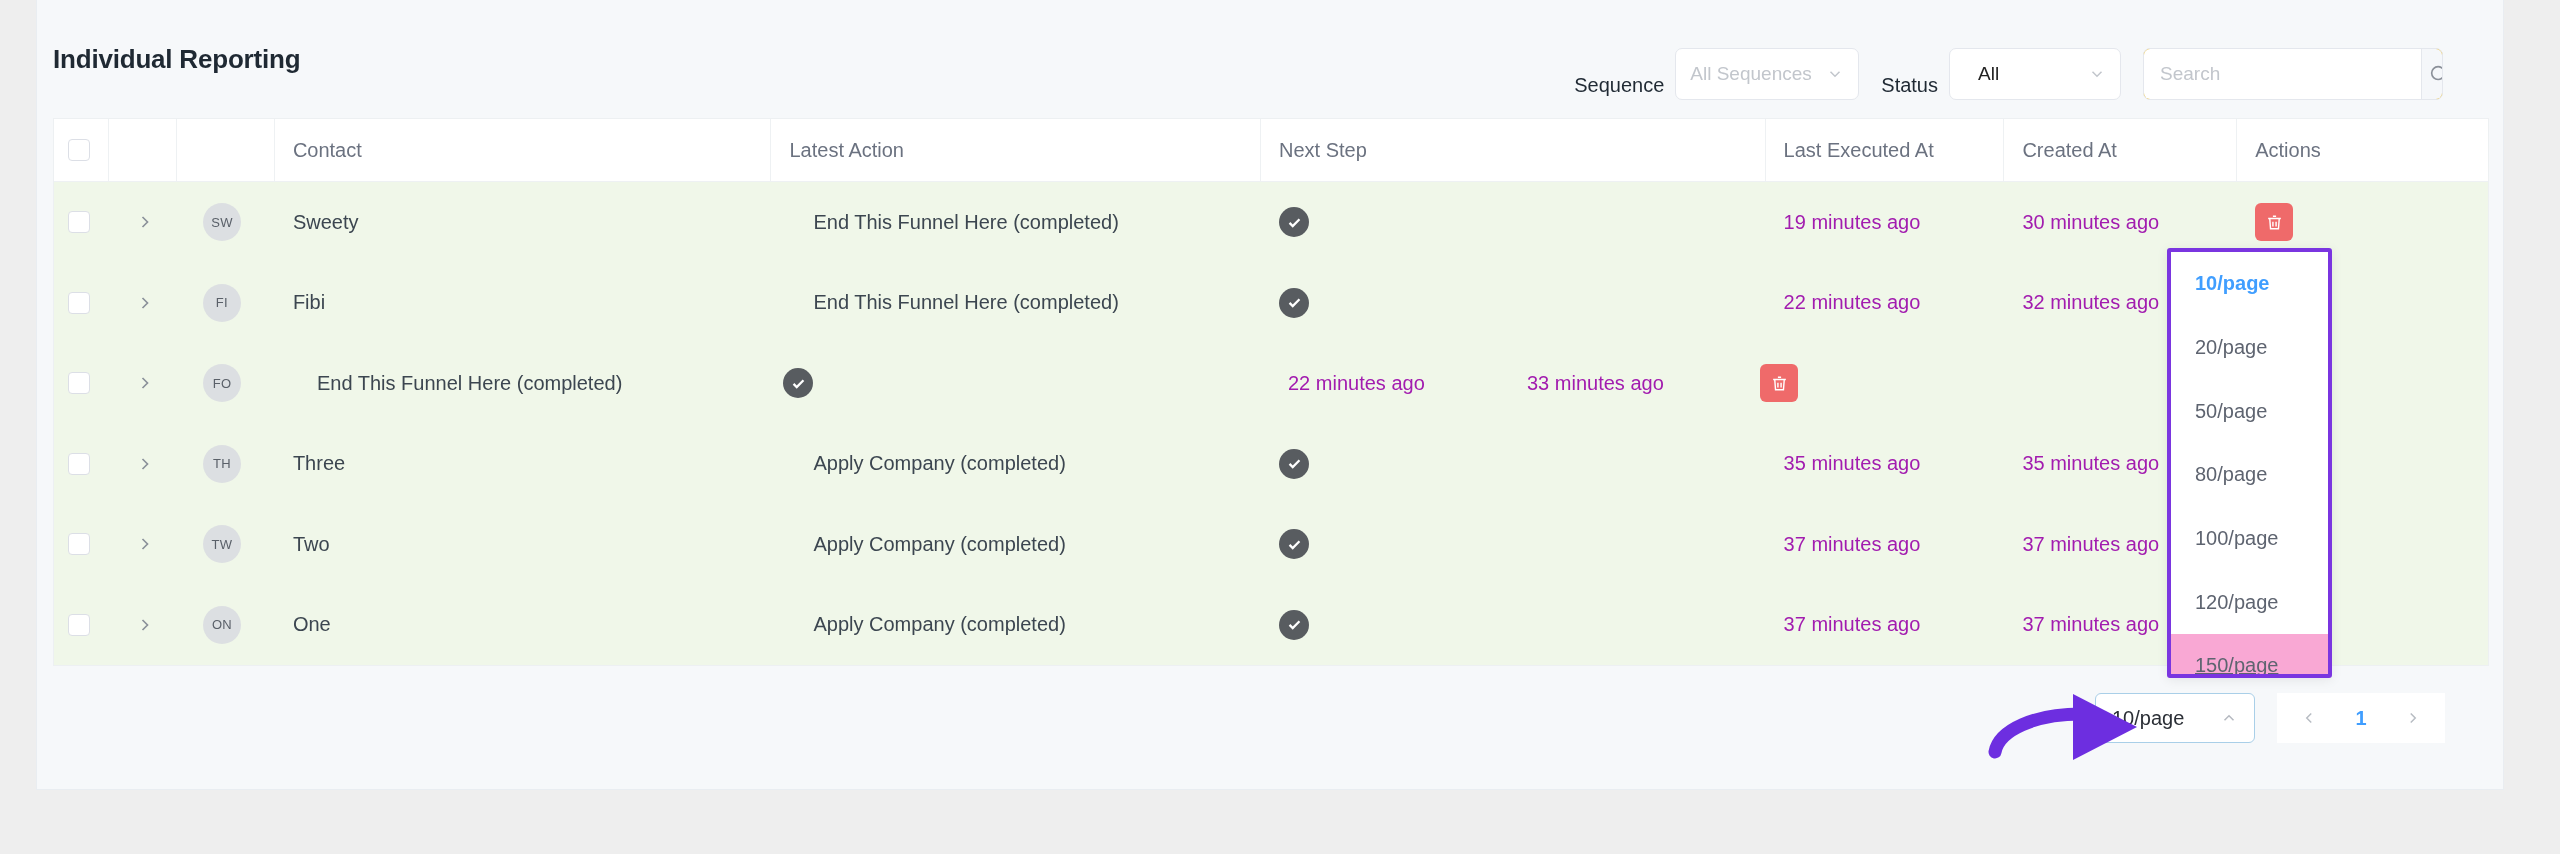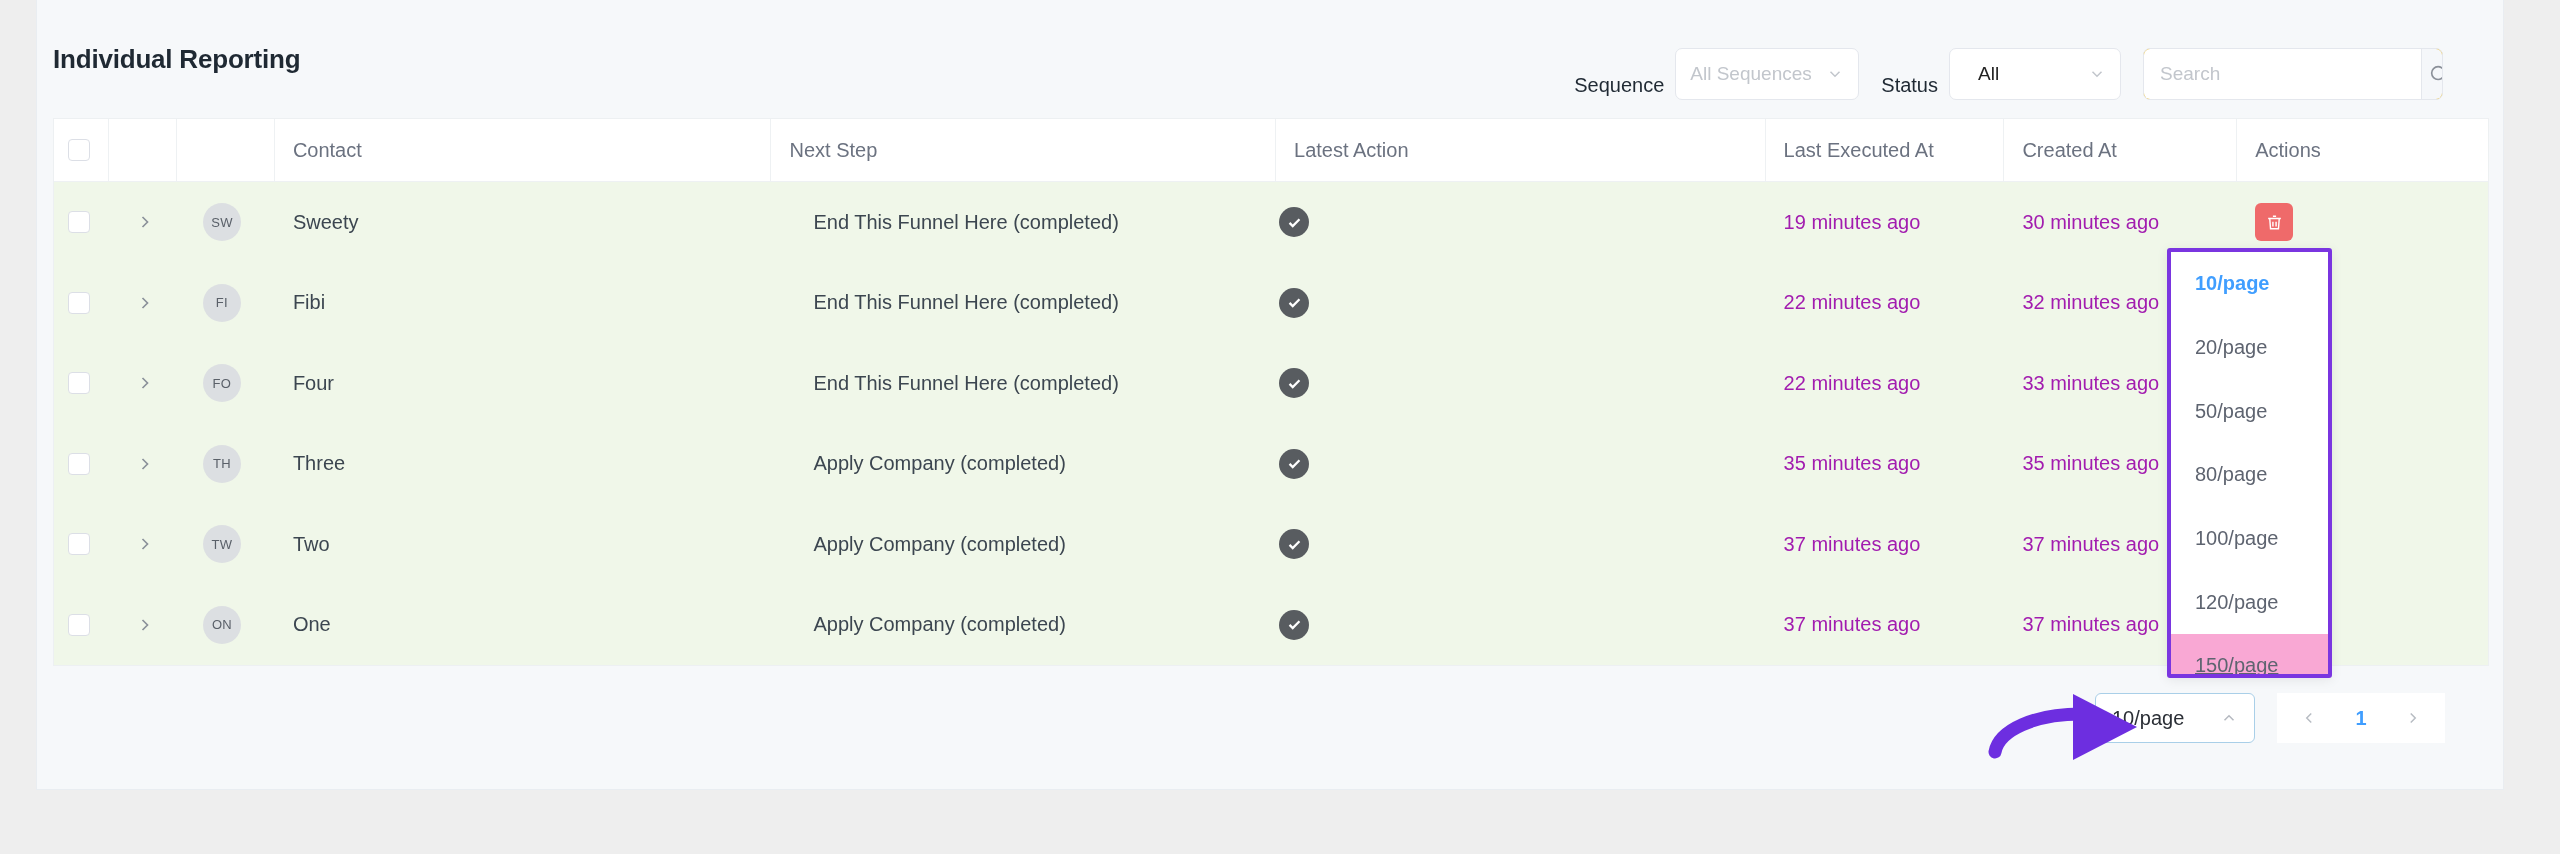--- a/index.html
+++ b/index.html
@@ -351,22 +351,22 @@
 
     <div class="table">
 
       <div class="trow thead">
         <div class="cell c-check">
           <span class="chk"></span>
         </div>
         <div class="cell c-expand"></div>
         <div class="cell c-avatar"></div>
         <div class="cell c-contact">Contact</div>
+        <div class="cell c-action">Latest Action</div>
         <div class="cell c-next">Next Step</div>
-        <div class="cell c-action">Latest Action</div>
         <div class="cell c-lastex">Last Executed At</div>
         <div class="cell c-created">Created At</div>
         <div class="cell c-actions">Actions</div>
       </div>
 
       <div class="trow tbody-row">
         <div class="cell c-check">
             <span class="chk"></span>
           </div>
         <div class="cell c-expand">
@@ -459,23 +459,20 @@
           </div>
         <div class="cell c-expand">
           <span class="expand-arrow">
               <svg viewBox="0 0 24 24" fill="none" stroke="currentColor" stroke-width="2">
                 <path d="M9 6l6 6-6 6"></path>
               </svg>
             </span>
         </div>
         <div class="cell c-avatar">
             <span class="avatar">FO</span>
-          </div>
-        <div class="cell c-contact">
-            <span class="contact-name">Four</span>
           </div>
         <div class="cell c-action">
             <span class="action-text">End This Funnel Here (completed)</span>
           </div>
         <div class="cell c-next">
           <span class="check-badge">
               <svg viewBox="0 0 24 24" fill="none" stroke="currentColor" stroke-width="3.2">
                 <path d="M5 12.5l4.5 4.5L19 7.5"></path>
               </svg>
             </span>

